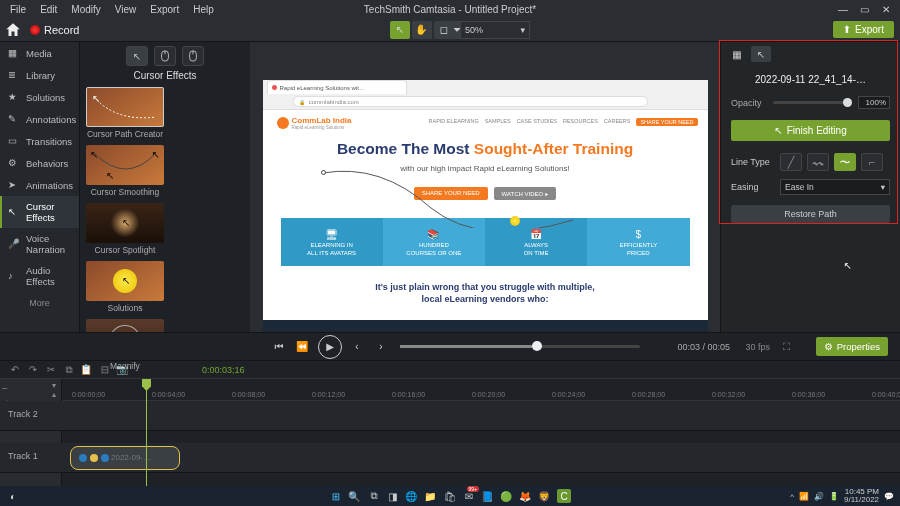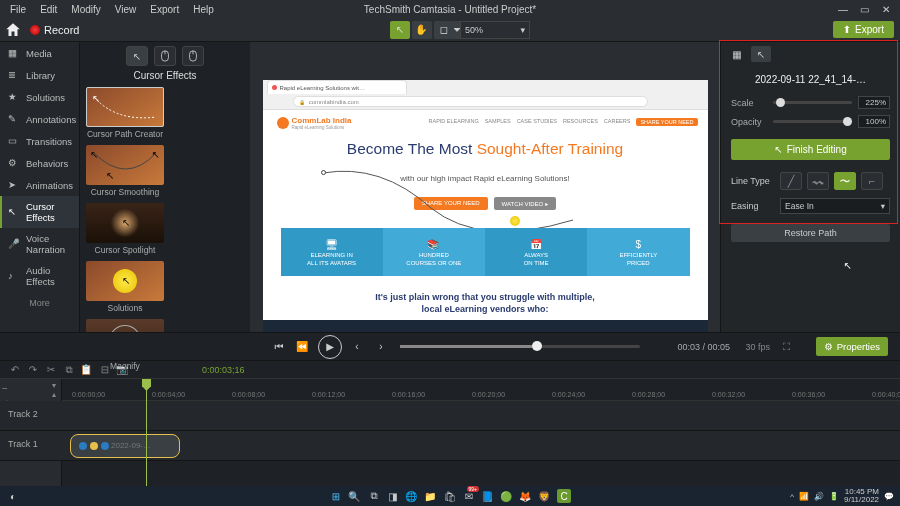--- a/index.html
+++ b/index.html
@@ -46,23 +46,23 @@
 .br-tab::before{content:"";width:5px;height:5px;background:#e55;border-radius:50%}
 .br-addr{position:absolute;top:16px;left:30px;right:60px;height:11px;background:#fff;border:1px solid #ddd;border-radius:6px;font-size:6px;padding:1px 6px;color:#888;display:flex;align-items:center;gap:3px}
 .br-addr::before{content:"🔒";font-size:5px}
 .page{position:absolute;top:30px;left:0;right:0;bottom:0;background:#fff}
 .logo{position:absolute;top:6px;left:14px;display:flex;align-items:center;gap:3px}
 .logo-icon{width:12px;height:12px;background:#f47920;border-radius:50%}
 .logo-text{font-size:8px;color:#f47920;font-weight:bold}
 .navlinks{position:absolute;top:8px;right:10px;display:flex;gap:6px;font-size:5.5px;color:#888}
 .nav-cta{background:#f47920;color:#fff;padding:1px 4px;border-radius:2px}
 .hero{text-align:center;margin-top:30px}
-.hero-h1{font-size:15.5px;font-weight:400;color:#2a3b6e}
+.hero-h1{font-size:15.5px;font-weight:700;color:#2a3b6e}
 .hero-h1 .orange{color:#f47920}
-.hero-sub{font-size:8px;color:#555;margin-top:16px}
+.hero-sub{font-size:8px;color:#555;margin-top:6px}
 .hero-btns{display:flex;justify-content:center;gap:6px;margin-top:14px}
 .hb{padding:3px 8px;font-size:6px;border-radius:2px}
 .hb-o{background:#f47920;color:#fff}
 .hb-g{background:#888;color:#fff;display:flex;align-items:center;gap:2px}
 .curve{position:absolute;top:58px;left:58px;width:260px;height:60px}
 .tiles{display:flex;margin:18px 18px 0;height:48px}
 .tile{flex:1;background:#3199c5;color:#fff;text-align:center;font-size:6px;padding:6px 2px;display:flex;flex-direction:column;align-items:center;justify-content:center;gap:2px}
 .tile:nth-child(2){background:#42aad6}
 .tile:nth-child(3){background:#3199c5}
 .tile:nth-child(4){background:#42aad6}
@@ -345,27 +345,20 @@
   </div>
 
   <div class="props">
     <div class="props-highlight"></div>
     <div class="props-tabs">
       <div class="pt">▦</div>
       <div class="pt active">↖</div>
     </div>
     <div class="props-name">2022-09-11 22_41_14-…</div>
     <div class="slider-row">
-        <label>Scale</label>
-        <div class="slider-track">
-          <div class="slider-thumb" style="left:4%"></div>
-        </div>
-        <div class="slider-val">225%</div>
-      </div>
-    <div class="slider-row">
         <label>Opacity</label>
         <div class="slider-track">
           <div class="slider-thumb" style="left:calc(100% - 9px)"></div>
         </div>
         <div class="slider-val">100%</div>
       </div>
     <div class="finish-btn">
         <span>↖</span>
         <span>Finish Editing</span>
       </div>
@@ -440,21 +433,21 @@
     <span class="ruler-tick" style="left:410px">0:00:20;00</span>
     <span class="ruler-tick" style="left:490px">0:00:24;00</span>
     <span class="ruler-tick" style="left:570px">0:00:28;00</span>
     <span class="ruler-tick" style="left:650px">0:00:32;00</span>
     <span class="ruler-tick" style="left:730px">0:00:36;00</span>
     <span class="ruler-tick" style="left:810px">0:00:40;00</span>
   </div>
   <div class="track" style="top:22px">
       <span class="track-label">Track 2</span>
     </div>
-  <div class="track" style="top:52px">
+  <div class="track" style="top:64px">
     <span class="track-label">Track 1</span>
     <div class="clip" style="left:70px;width:110px">
       <div class="clip-dots">
           <div class="clip-dot" style="background:#2a7bbf"></div>
           <div class="clip-dot" style="background:#e6c04a"></div>
           <div class="clip-dot" style="background:#2a7bbf"></div>
         </div>
       <span class="clip-name">2022-09-…</span>
     </div>
   </div>

